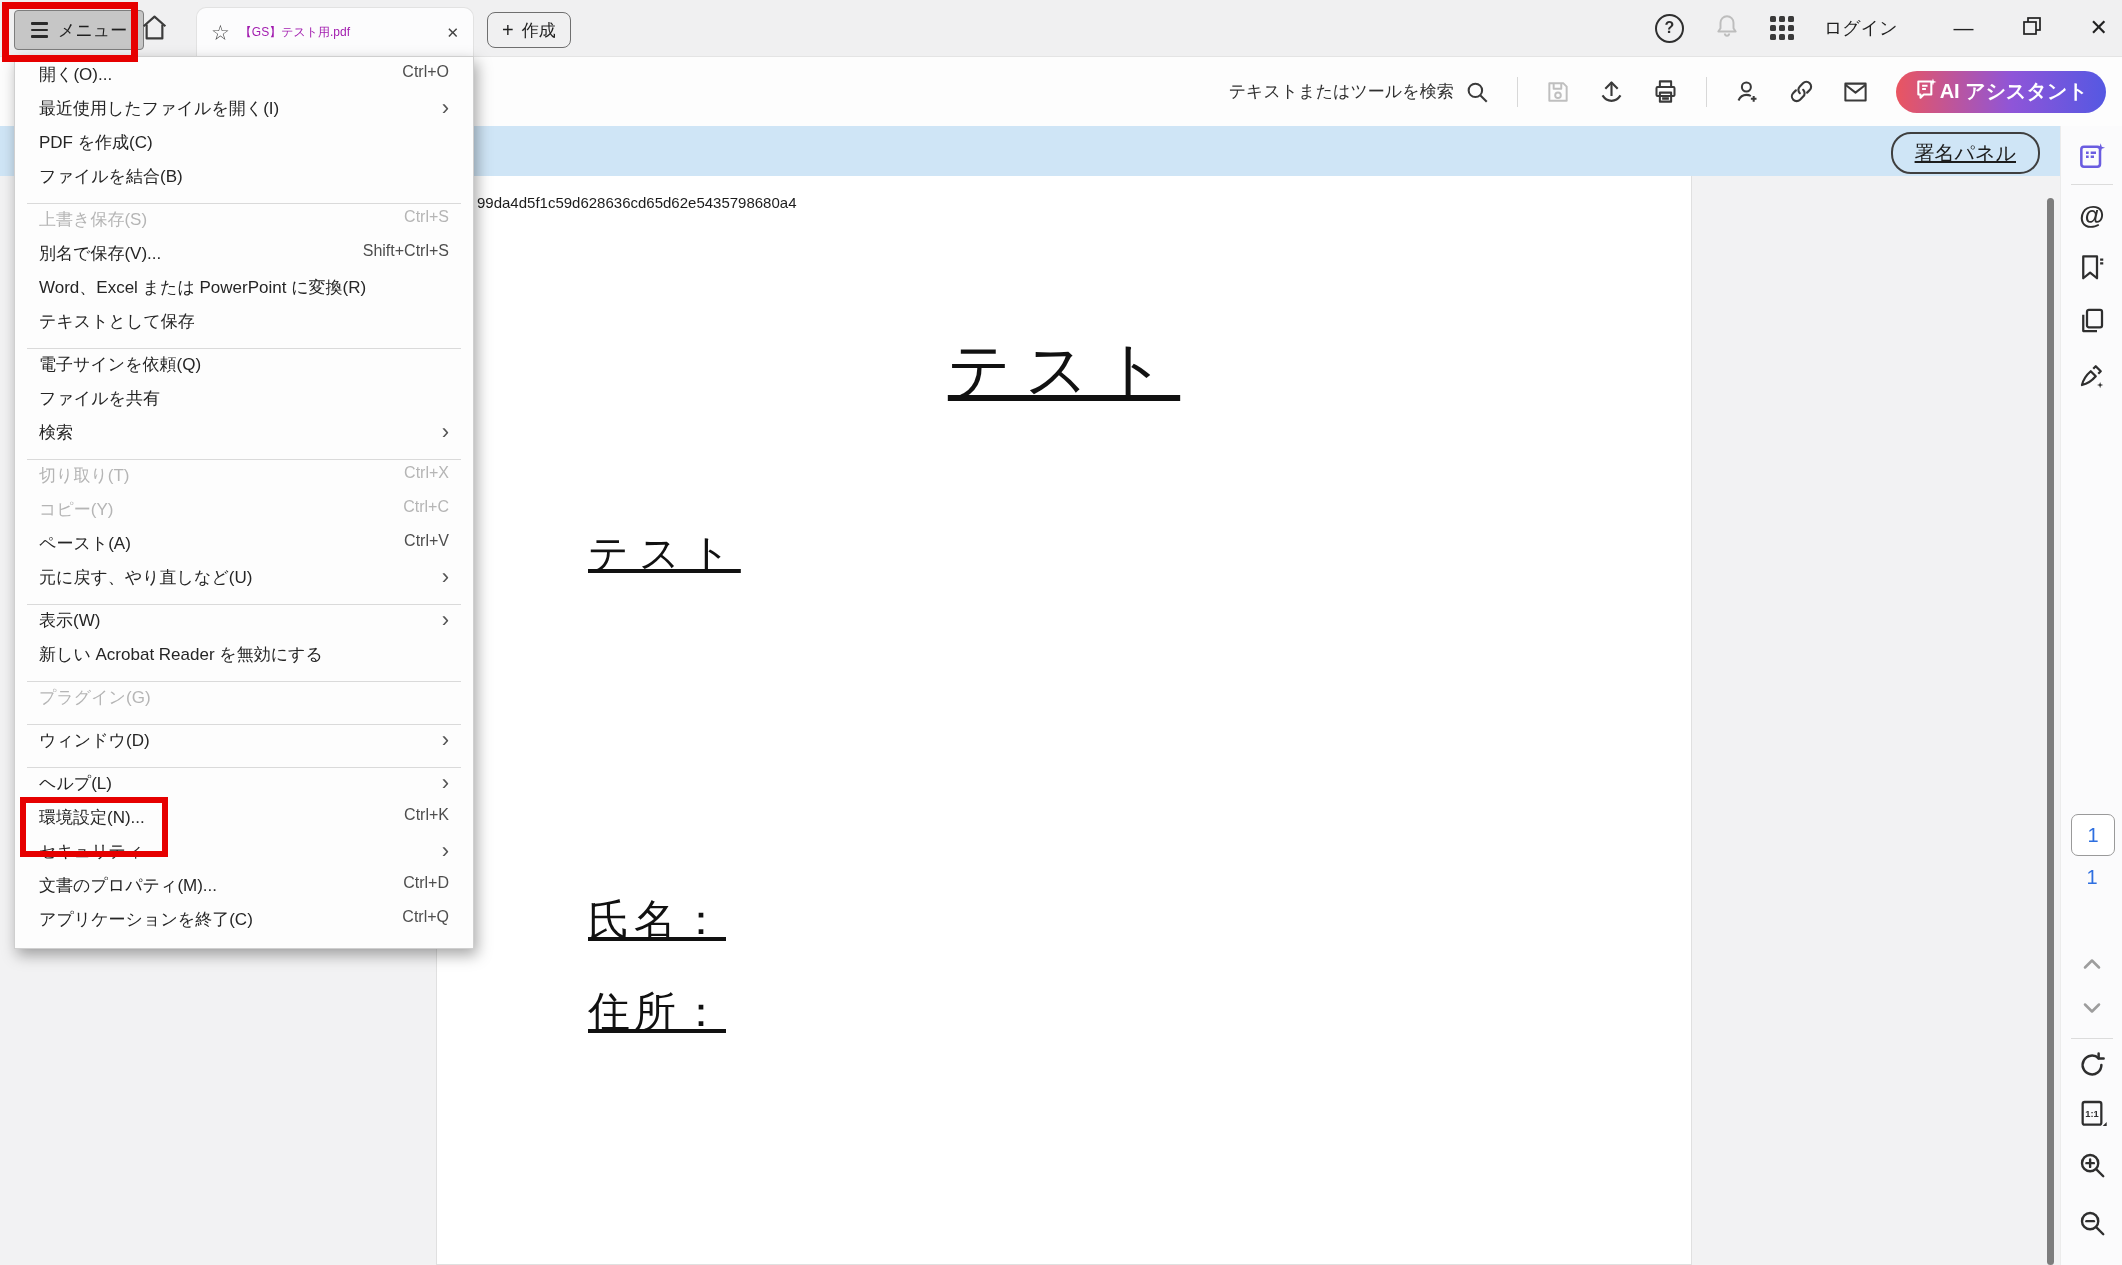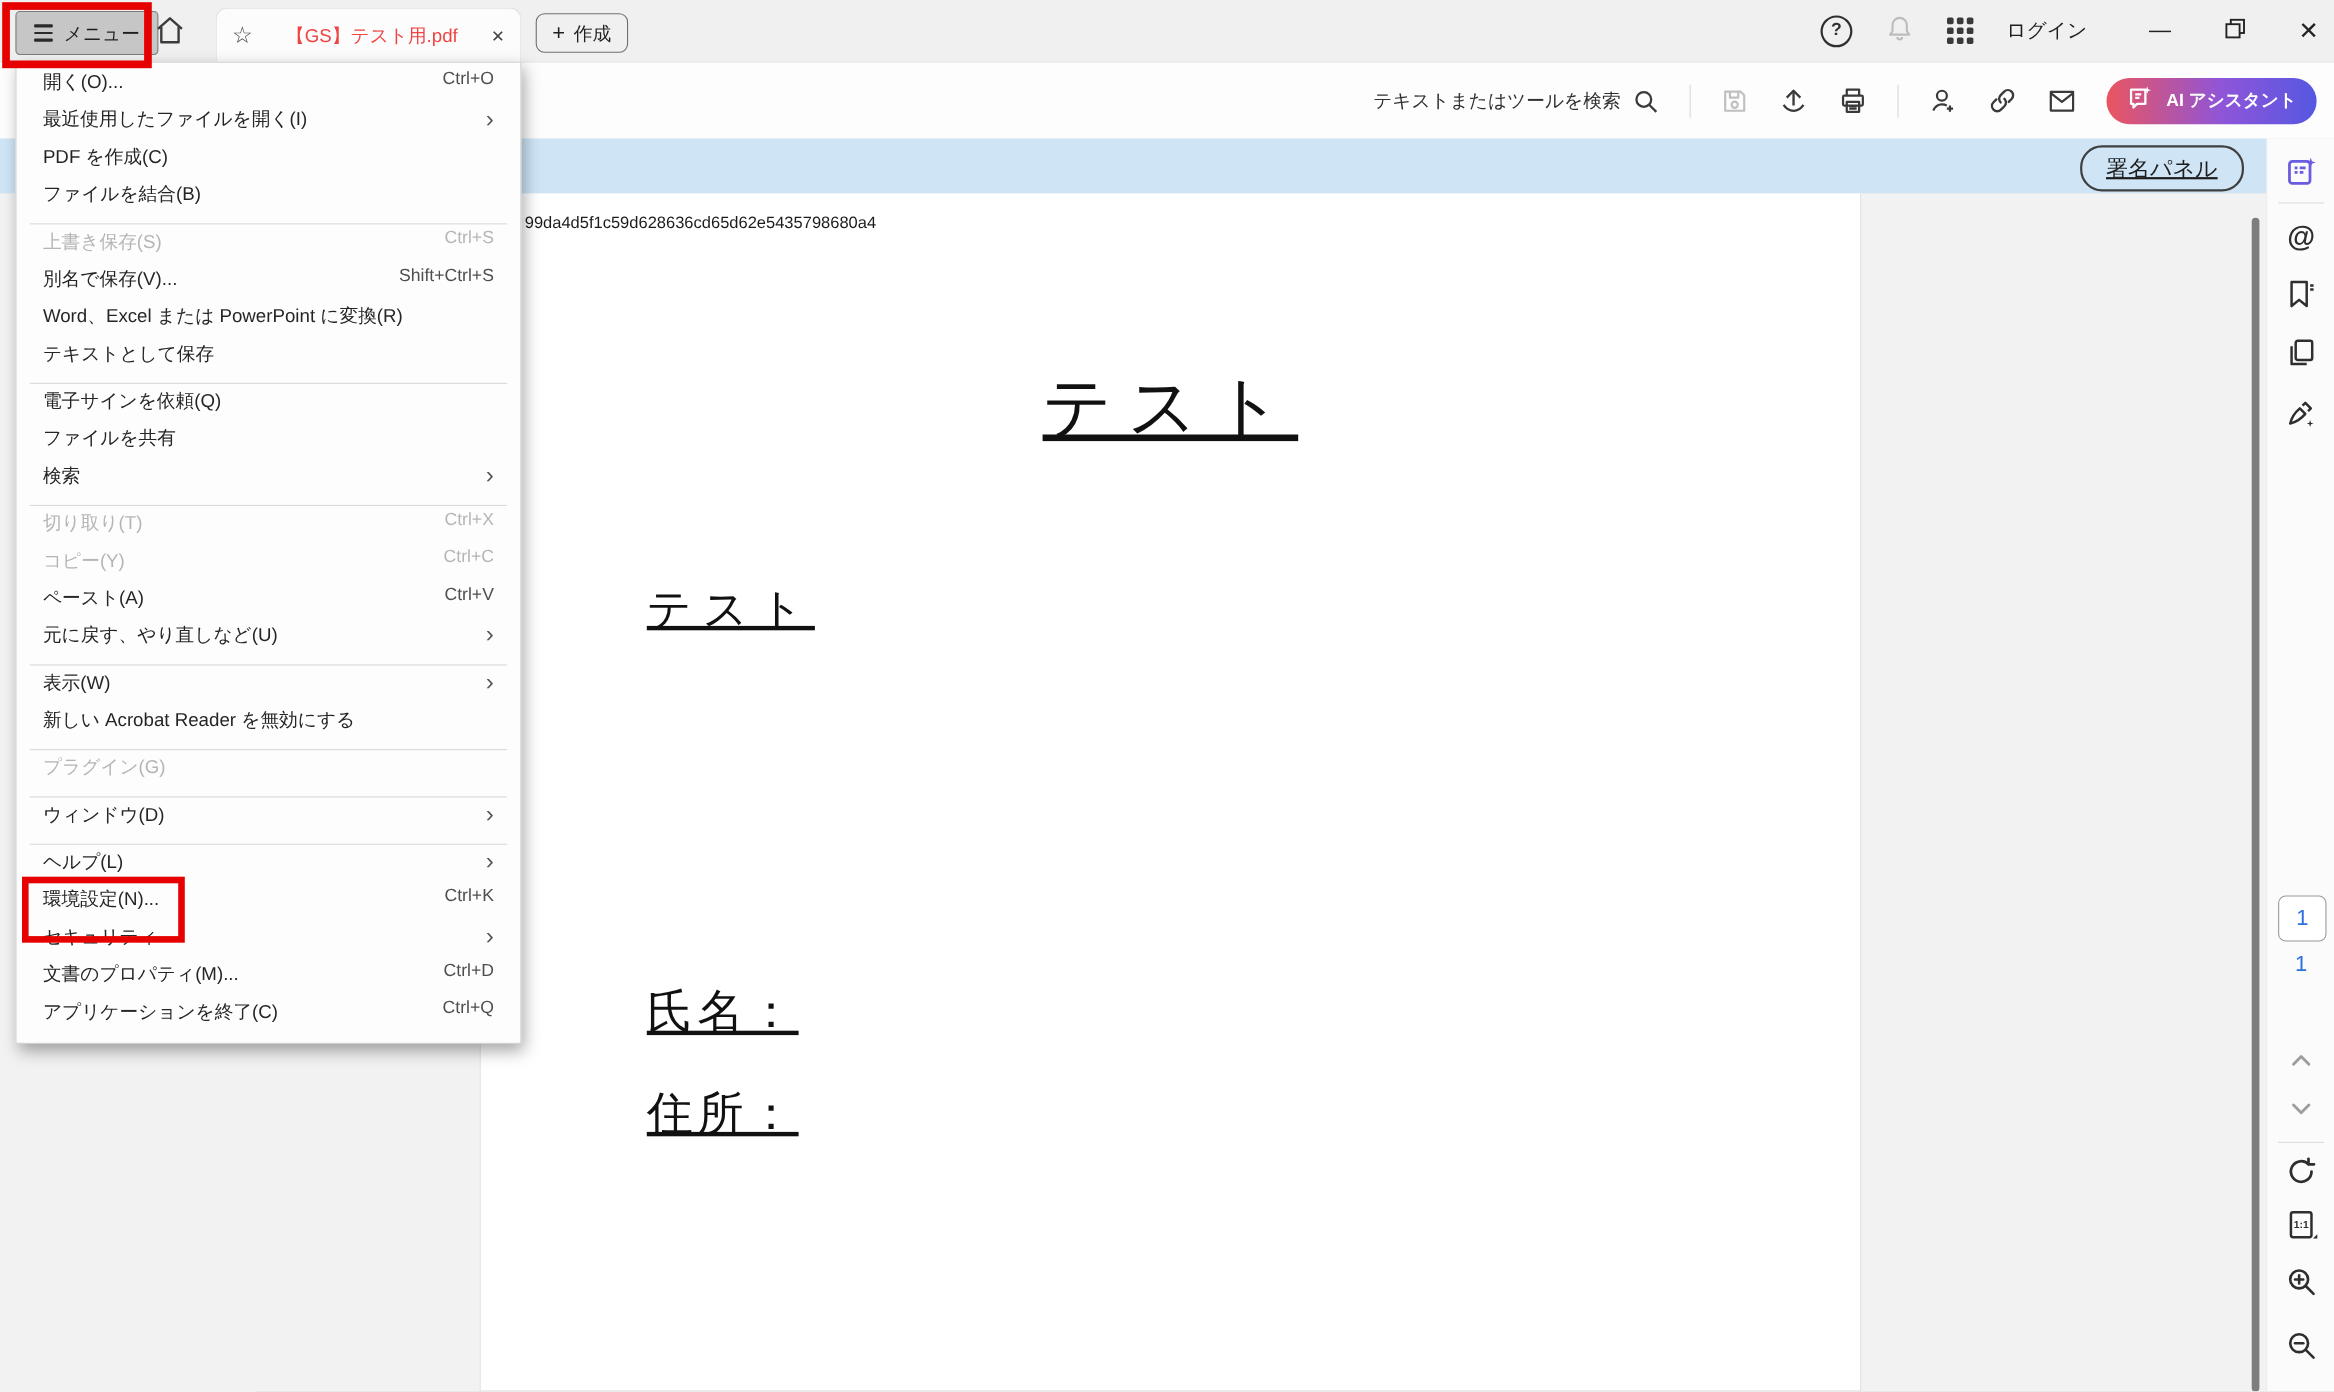--- a/index.html
+++ b/index.html
@@ -14,21 +14,21 @@
             font-size:17px;color:#1f1f1f;}
   .hamburger{display:flex;flex-direction:column;gap:4px;}
   .hamburger i{display:block;width:17px;height:2.6px;background:#2a2a2a;border-radius:1px;}
   .redbox1{position:absolute;left:2px;top:2px;width:136px;height:60px;border:7px solid #e60000;
            box-sizing:border-box;z-index:80;pointer-events:none;}
   .home{position:absolute;left:140px;top:13px;color:#3c3c3c;}
   .tab{position:absolute;left:196px;top:7px;width:278px;height:50px;background:#fcfcfd;
        border:1px solid #e2e2e2;border-bottom:none;border-radius:10px 10px 0 0;display:flex;
        align-items:center;padding:0 14px;gap:10px;box-sizing:border-box;}
   .tab .star{font-size:21px;color:#4a4a4a;line-height:1;}
-  .tab .t-title{flex:1;font-size:17px;color:#ef4444;white-space:nowrap;overflow:hidden;text-align:center;}
+  .tab .t-title{flex:1;font-size:12px;color:#a21caf;white-space:nowrap;overflow:hidden;}
   .tab .t-close{font-size:15px;color:#444;}
   .create-btn{position:absolute;left:487px;top:12px;height:34px;padding:0 14px;display:flex;
               align-items:center;gap:8px;border:1px solid #6f6f6f;border-radius:8px;font-size:17px;color:#1f1f1f;}
   .create-btn .plus{font-size:20px;line-height:1;}
   .tb-right{position:absolute;right:14px;top:0;height:56px;display:flex;align-items:center;gap:30px;}
   .help-circle{width:25px;height:25px;border:2px solid #2f2f2f;border-radius:50%;display:flex;
                align-items:center;justify-content:center;font-size:16px;font-weight:bold;color:#2f2f2f;}
   .bell{color:#bdbdbd;}
   .grid9{display:grid;grid-template-columns:repeat(3,6px);grid-template-rows:repeat(3,6px);gap:3px;}
   .grid9 i{background:#3a3a3a;border-radius:1.5px;}
@@ -38,22 +38,22 @@
   .wclose{font-size:22px;color:#222;}
 
   
   .toolbar{position:absolute;left:0;top:57px;width:2122px;height:69px;background:#fdfdfd;
            border-bottom:1px solid #e7e7e7;}
   .tools{position:absolute;right:16px;top:0;height:69px;display:flex;align-items:center;gap:27px;}
   .search{display:flex;align-items:center;gap:10px;font-size:17px;color:#2f2f2f;}
   .vdiv{width:1px;height:30px;background:#d8d8d8;}
   .ticon{color:#3a3a3a;display:flex;align-items:center;}
   .ticon.gray{color:#bfbfbf;}
-  .ai-btn{height:42px;padding:0 18px;border-radius:21px;display:flex;align-items:center;gap:10px;
-          background:linear-gradient(90deg,#ea5560,#8f55d8 55%,#5558e2);color:#fff;font-size:16px;font-weight:bold;}
+  .ai-btn{height:42px;padding:0 18px;border-radius:21px;display:flex;align-items:center;gap:0;
+          background:linear-gradient(90deg,#ea5560,#8f55d8 55%,#5558e2);color:#fff;font-size:20px;font-weight:bold;}
 
   
   .bluebar{position:absolute;left:0;top:126px;width:2060px;height:50px;background:#cfe5f6;}
   .sig-btn{position:absolute;right:20px;top:6px;height:38px;padding:0 22px;border:2.5px solid #3f3f3f;
            border-radius:20px;display:flex;align-items:center;font-size:20px;color:#1d1d1d;background:transparent;text-decoration:underline;}
 
   
   .content{position:absolute;left:0;top:176px;width:2060px;height:943px;background:#f2f2f3;}
   .page{position:absolute;left:436px;top:0;width:1256px;height:1089px;background:#ffffff;
         border:1px solid #e0e0e0;border-top:none;box-sizing:border-box;}

